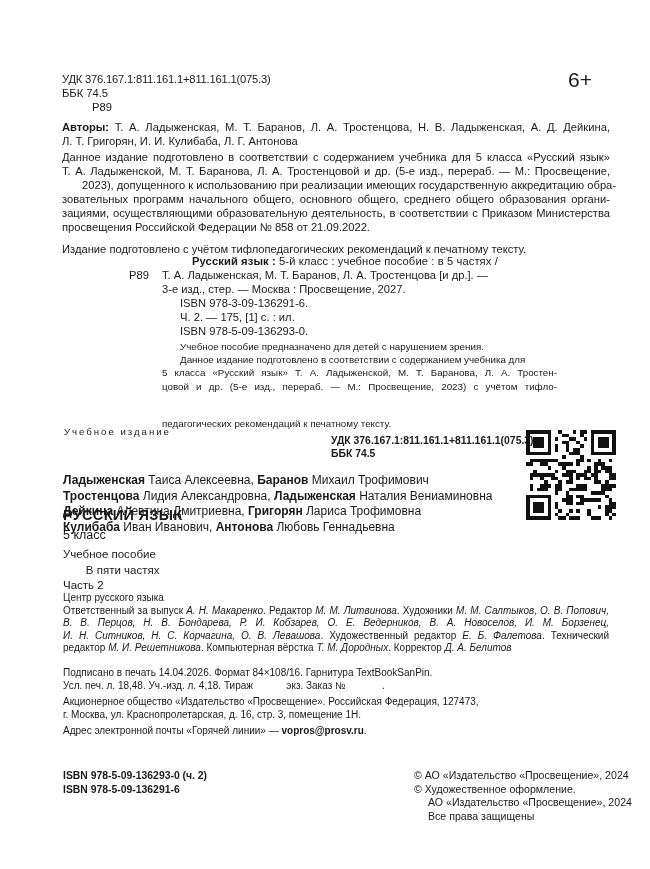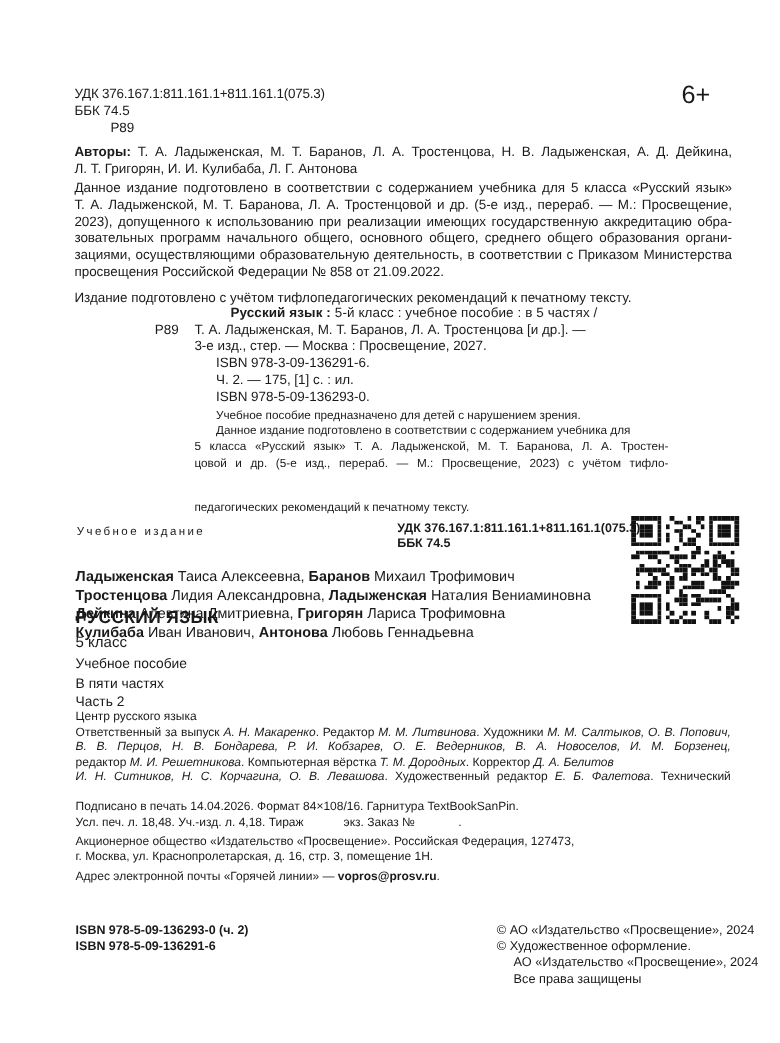--- a/index.html
+++ b/index.html
@@ -31,21 +31,21 @@
   <div class="j" style="text-align-last:justify;">
     <b>Авторы:</b>
     <span>Т. А. Ладыженская, М. Т. Баранов, Л. А. Тростенцова, Н. В. Ладыженская, А. Д. Дейкина,</span>
   </div>
   <div>Л. Т. Григорян, И. И. Кулибаба, Л. Г. Антонова</div>
 </div>
 
 <div class="abs t11" style="left:62px; top:150px; width:548px;">
   <div style="text-align:justify; text-align-last:justify; white-space:nowrap;">Данное издание подготовлено в соответствии с содержанием учебника для 5 класса «Русский язык»</div>
   <div style="text-align:justify; text-align-last:justify; white-space:nowrap;">Т. А. Ладыженской, М. Т. Баранова, Л. А. Тростенцовой и др. (5-е изд., перераб. — М.: Просвещение,</div>
-  <div style="text-align:justify; text-align-last:justify; white-space:nowrap;">2023), допущенного к использованию при реализации имеющих государственную аккредитацию обра-</div>
+  <div style="text-align:justify; text-align-last:justify; white-space:nowrap;margin-left:20px;">2023), допущенного к использованию при реализации имеющих государственную аккредитацию обра-</div>
   <div style="text-align:justify; text-align-last:justify; white-space:nowrap;">зовательных программ начального общего, основного общего, среднего общего образования органи-</div>
   <div style="text-align:justify; text-align-last:justify; white-space:nowrap;">зациями, осуществляющими образовательную деятельность, в соответствии с Приказом Министерства</div>
   <div style="white-space:nowrap;">просвещения Российской Федерации № 858 от 21.09.2022.</div>
   <div style="white-space:nowrap; margin-top:8px;">Издание подготовлено с учётом тифлопедагогических рекомендаций к печатному тексту.</div>
 </div>
 
 <div class="abs t11" style="left:130px; top:254px; width:430px;">
   <div style="padding-left:62px; white-space:nowrap; letter-spacing:0.1px;">
     <b>Русский язык :</b><span> 5-й класс : учебное пособие : в 5 частях /</span>
   </div>
@@ -61,21 +61,21 @@
   <div class="t10" style="padding-left:32px; font-size:9.8px; width:395px;">
     <div style="padding-left:18px; white-space:nowrap;">Данное издание подготовлено в соответствии с содержанием учебника для</div>
     <div style="white-space:nowrap; text-align:justify; text-align-last:justify;">5 класса «Русский язык» Т. А. Ладыженской, М. Т. Баранова, Л. А. Тростен-</div>
     <div style="white-space:nowrap; text-align:justify; text-align-last:justify;">цовой и др. (5-е изд., перераб. — М.: Просвещение, 2023) с учётом тифло-</div>
     <div style="white-space:nowrap;margin-top:24px;">педагогических рекомендаций к печатному тексту.</div>
   </div>
   <div class="b" style="padding-left:201px; margin-top:4px; font-size:10.4px; line-height:13px;">УДК 376.167.1:811.161.1+811.161.1(075.3)</div>
   <div class="b" style="padding-left:201px; font-size:10.4px; line-height:13px;">ББК 74.5</div>
 </div>
 
-<div class="abs" style="left:64px; top:438px; font-size:9.6px; letter-spacing:2px;">Учебное издание</div>
+<div class="abs" style="left:64px; top:426px; font-size:9.6px; letter-spacing:2px;">Учебное издание</div>
 
 <div class="abs t12 lines" style="left:63px; top:473px; line-height:15.5px;">
   <div><b>Ладыженская</b><span> Таиса Алексеевна, </span><b>Баранов</b><span> Михаил Трофимович</span></div>
   <div><b>Тростенцова</b><span> Лидия Александровна, </span><b>Ладыженская</b><span> Наталия Вениаминовна</span></div>
   <div><b>Дейкина</b><span> Алевтина Дмитриевна, </span><b>Григорян</b><span> Лариса Трофимовна</span></div>
   <div><b>Кулибаба</b><span> Иван Иванович, </span><b>Антонова</b><span> Любовь Геннадьевна</span></div>
 </div>
 
 <div class="abs qr" id="qr" style="left:526px; top:430px;">
     <span class="on"></span>
@@ -702,30 +702,30 @@
     <span></span>
     <span></span>
     <span class="on"></span>
     <span></span>
   </div>
 
 <div class="abs" style="left:63px; top:506px;">
   <div style="font-size:14.5px; font-weight:bold; line-height:18px; letter-spacing:0.3px;">РУССКИЙ ЯЗЫК</div>
   <div style="font-size:12.5px; line-height:16px; margin-top:3px;">5 класс</div>
   <div style="font-size:11.5px; line-height:15.5px; margin-top:4px;">Учебное пособие</div>
-  <div style="font-size:11.5px; line-height:15.5px;">В пяти частях</div>
+  <div style="font-size:11.5px; line-height:15.5px;text-align:center;">В пяти частях</div>
   <div style="font-size:11.5px; line-height:15.5px;">Часть 2</div>
 </div>
 
 <div class="abs t10" style="left:63px; top:592px; width:546px; font-size:10px; line-height:12.6px;">
   <div>Центр русского языка</div>
   <div style="white-space:nowrap; text-align:justify; text-align-last:justify;"><span>Ответственный за выпуск </span><i>А. Н. Макаренко</i><span>. Редактор </span><i>М. М. Литвинова</i><span>. Художники </span><i>М. М. Салтыков, О. В. Попович,</i></div>
   <div style="white-space:nowrap; text-align:justify; text-align-last:justify;"><i>В. В. Перцов, Н. В. Бондарева, Р. И. Кобзарев, О. Е. Ведерников, В. А. Новоселов, И. М. Борзенец,</i></div>
+  <div style="white-space:nowrap; text-align:justify; text-align-last:justify;"><i>И. Н. Ситников, Н. С. Корчагина, О. В. Левашова</i><span>. Художественный редактор </span><i>Е. Б. Фалетова</i><span>. Технический</span></div>
   <div style="white-space:nowrap;"><span>редактор </span><i>М. И. Решетникова</i><span>. Компьютерная вёрстка </span><i>Т. М. Дородных</i><span>. Корректор </span><i>Д. А. Белитов</i></div>
-  <div style="white-space:nowrap; text-align:justify; text-align-last:justify;"><i>И. Н. Ситников, Н. С. Корчагина, О. В. Левашова</i><span>. Художественный редактор </span><i>Е. Б. Фалетова</i><span>. Технический</span></div>
   <div style="white-space:pre; margin-top:12px;">Подписано в печать 14.04.2026. Формат 84×108/16. Гарнитура TextBookSanPin.</div>
   <div style="white-space:pre;">Усл. печ. л. 18,48. Уч.-изд. л. 4,18. Тираж            экз. Заказ №             .</div>
   <div style="white-space:nowrap; margin-top:4px;">Акционерное общество «Издательство «Просвещение». Российская Федерация, 127473,</div>
   <div style="white-space:nowrap;">г. Москва, ул. Краснопролетарская, д. 16, стр. 3, помещение 1Н.</div>
   <div style="white-space:nowrap; margin-top:4px;"><span>Адрес электронной почты «Горячей линии» — </span><b>vopros@prosv.ru</b><span>.</span></div>
 </div>
 
 <div class="abs b" style="left:63px; top:769px; font-size:10.4px; line-height:13.5px;">
   <div>ISBN 978-5-09-136293-0 (ч. 2)</div>
   <div>ISBN 978-5-09-136291-6</div>

